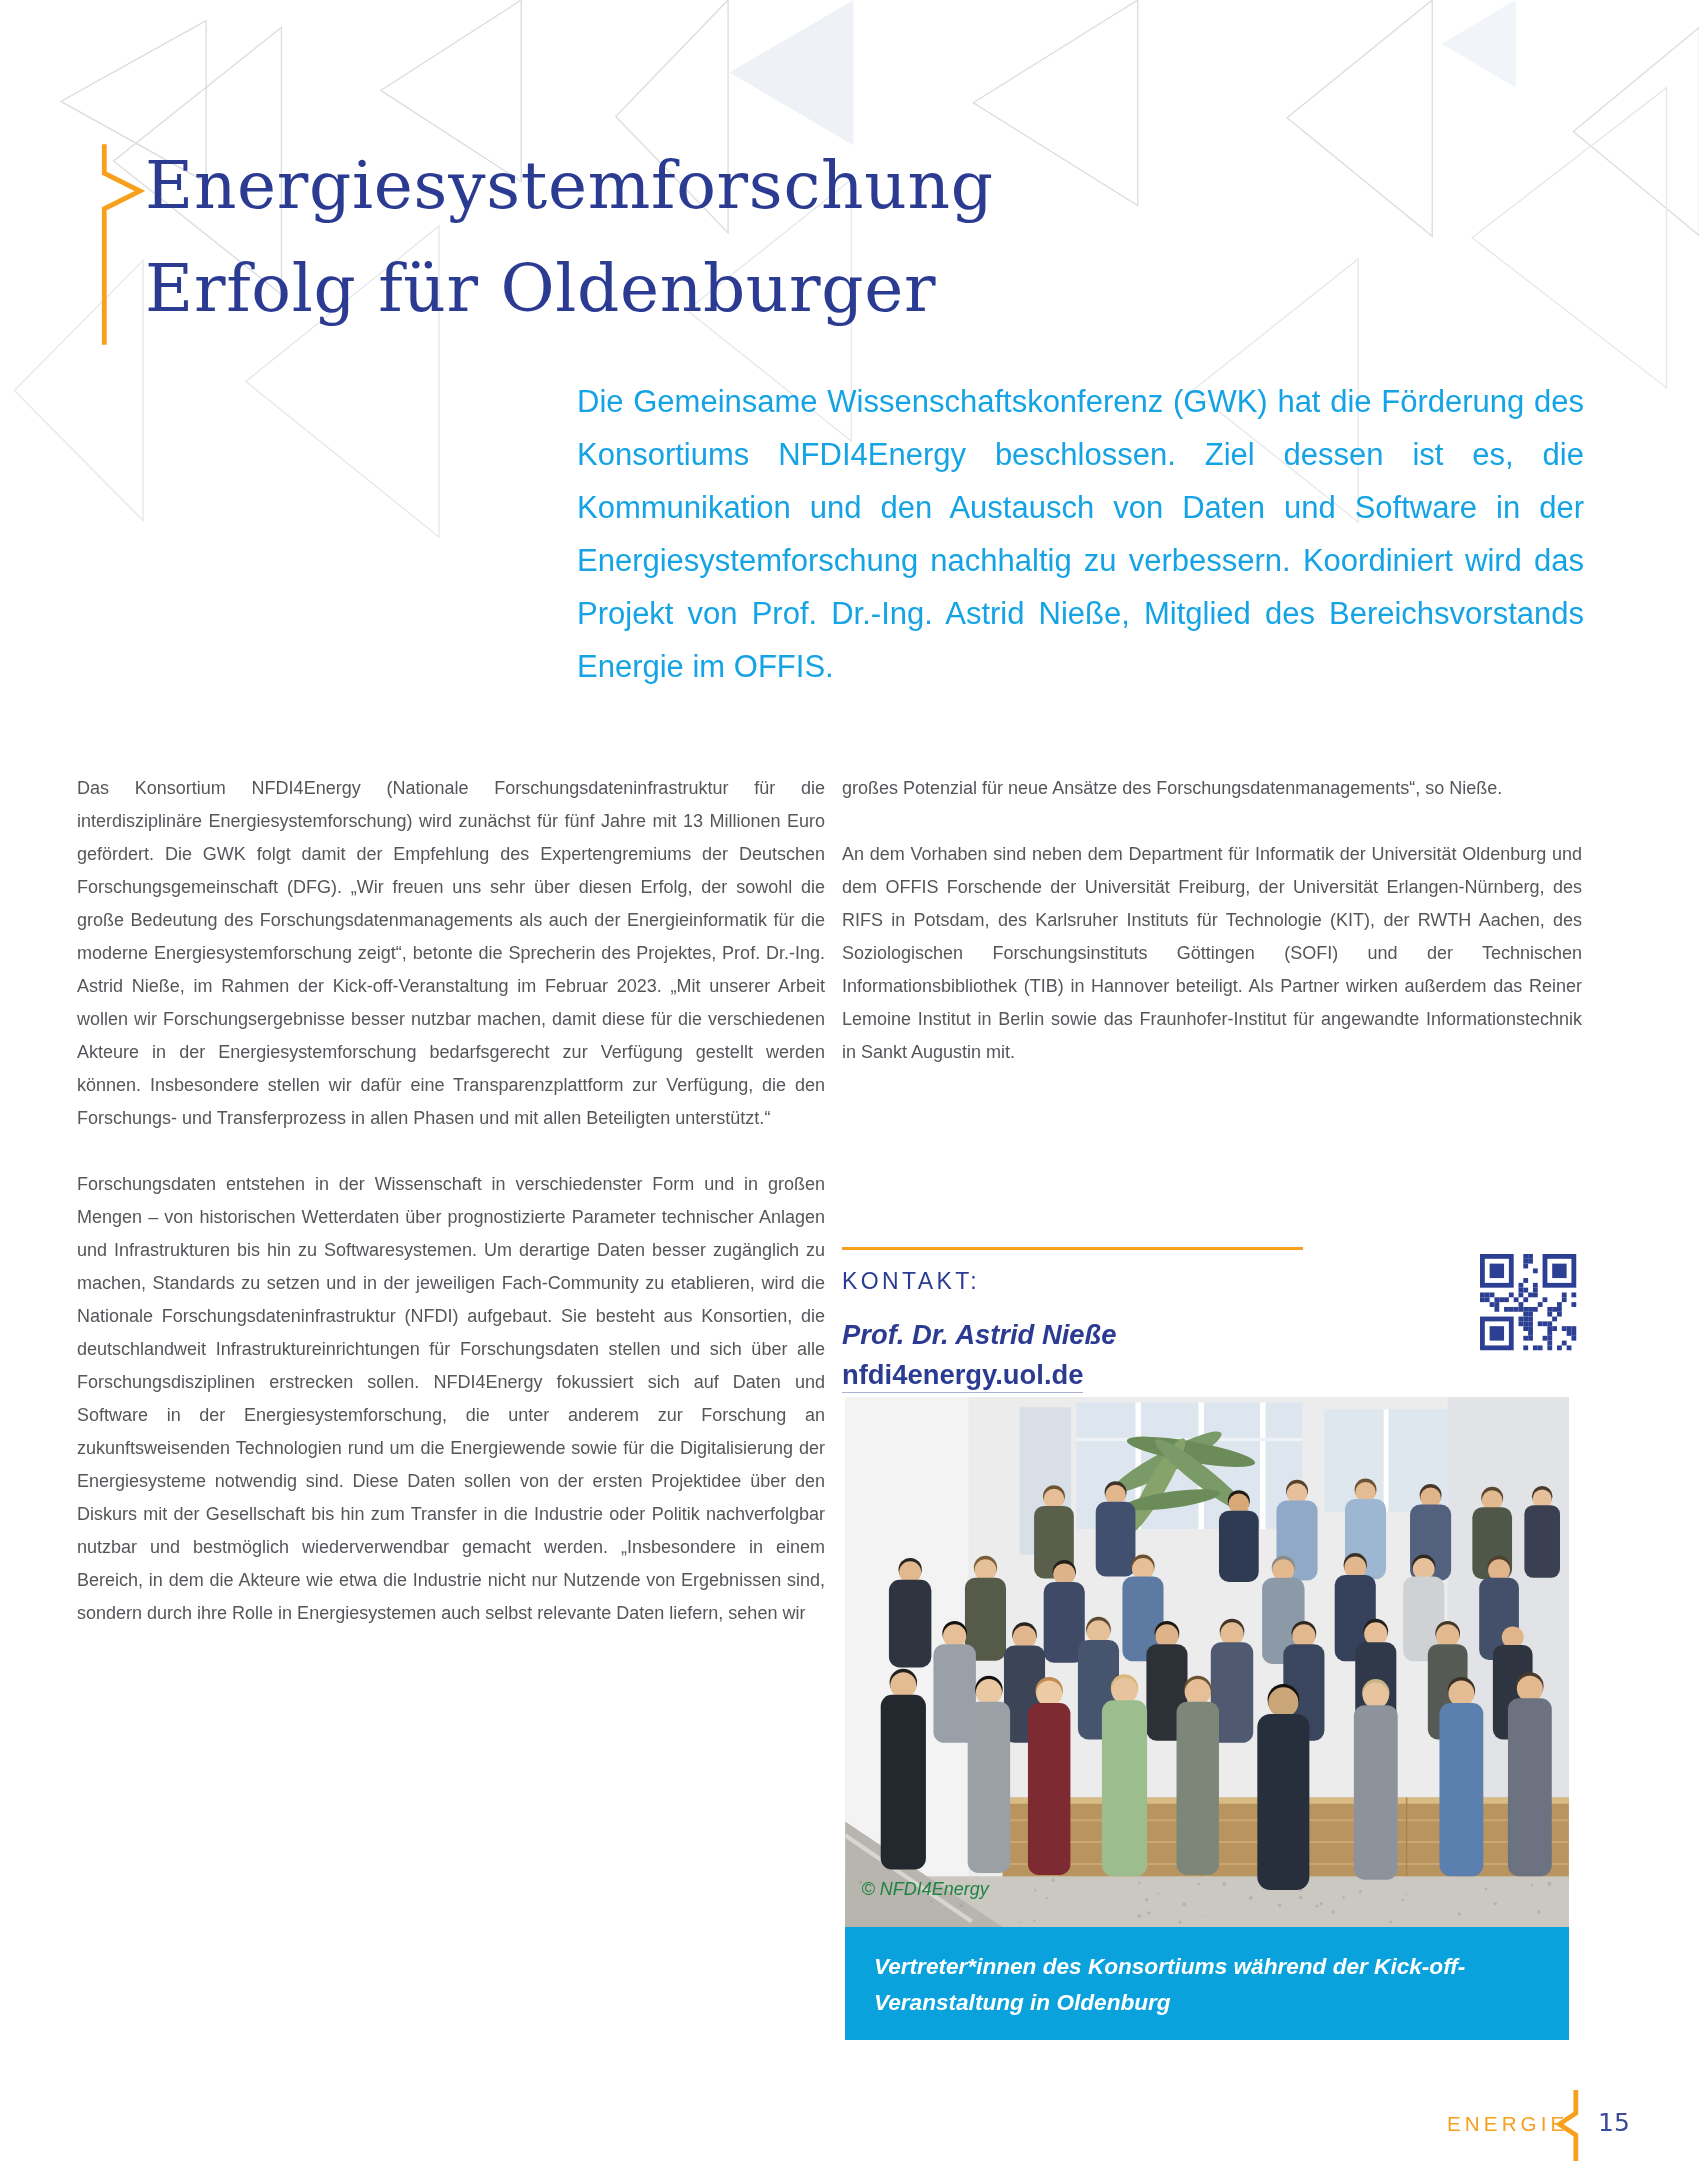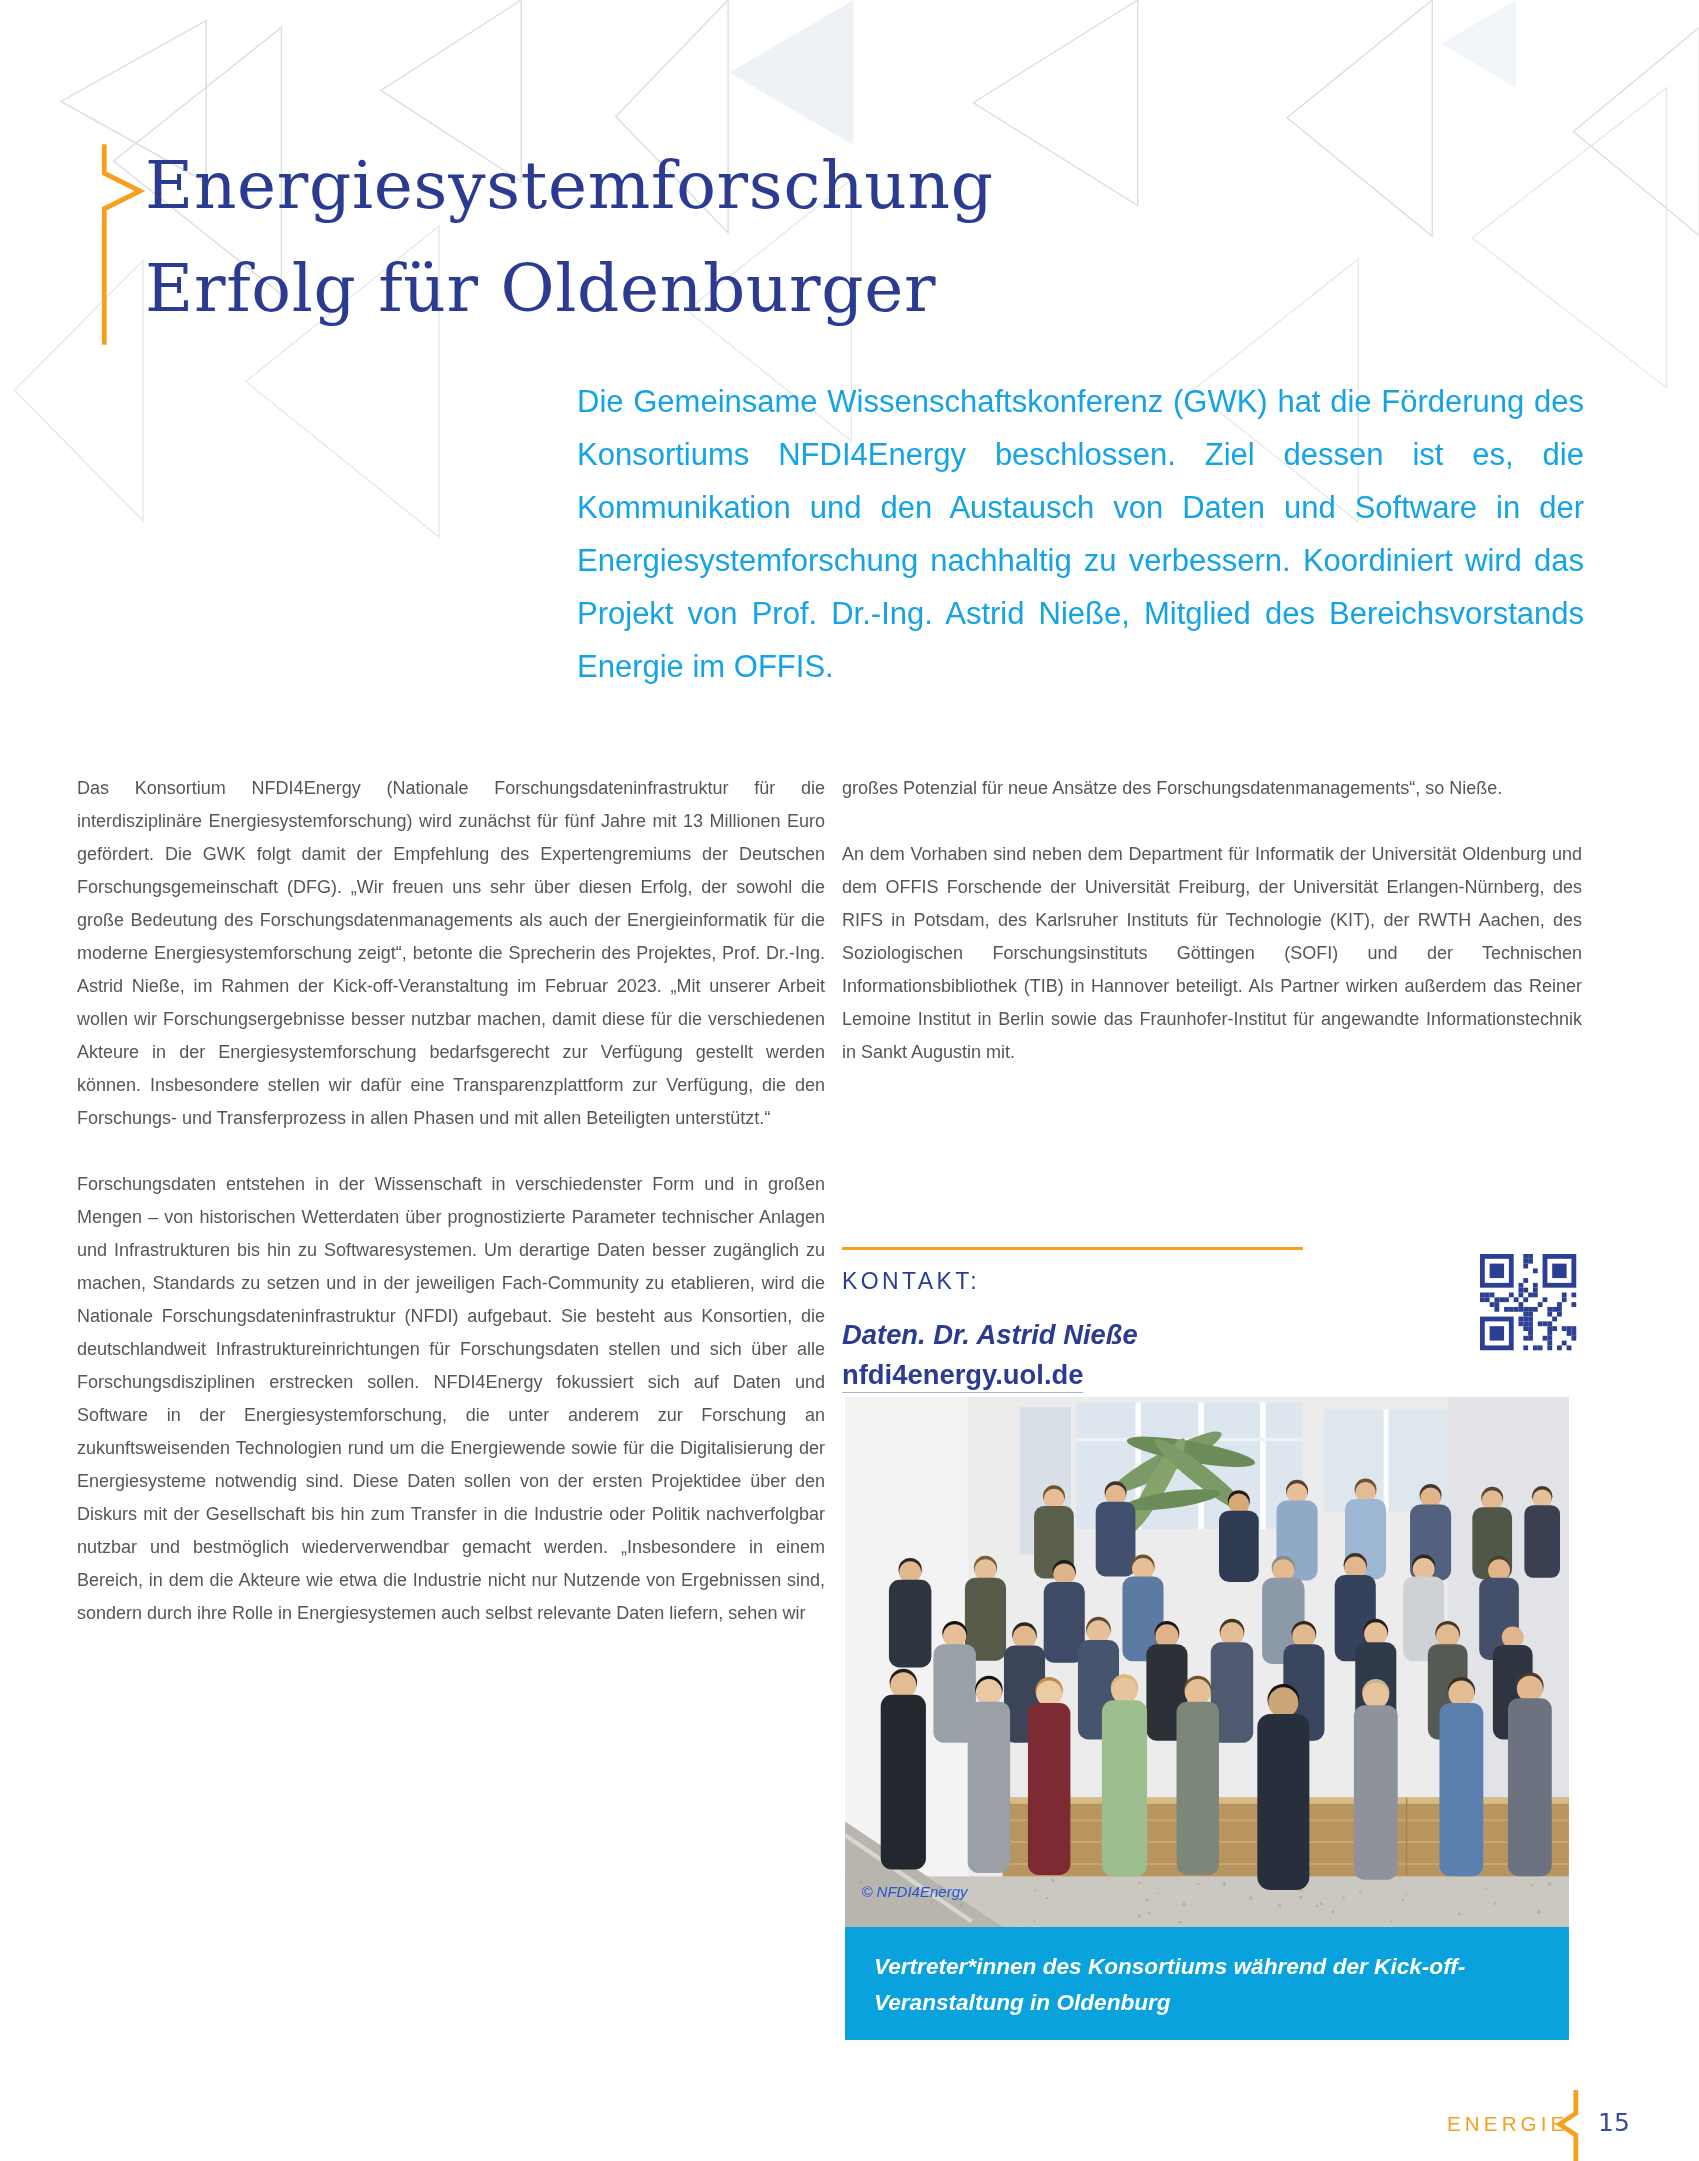--- a/index.html
+++ b/index.html
@@ -24,22 +24,22 @@
   .contact{left:842px;top:1247px;width:617px;}
   .contact-rule{width:461px;height:2.7px;background:#f6a01e;border:0;margin:0 0 18px 0;}
   .contact-heading{font-size:23px;letter-spacing:3.4px;color:#2b3b92;margin:0 0 24px 0;}
   .contact-name{font-size:27.4px;font-style:italic;font-weight:bold;color:#2b3b92;margin:0 0 8.2px 0;}
   .contact-link{display:inline-block;font-size:27.4px;font-weight:bold;
     color:#2b3b92;text-decoration:none;border-bottom:1.4px solid #a8b2cf;padding-bottom:1.4px;}
 
   .qr-box{left:1480px;top:1254px;width:99px;height:99px;}
 
   .photo{left:845px;top:1397px;width:724px;height:530px;overflow:hidden;background:#ececec;}
-  .photo-credit{position:absolute;left:16.4px;bottom:27.4px;color:#1d4ed8;
-    font-size:15px;font-style:italic;opacity:.95;}
+  .photo-credit{position:absolute;left:16.4px;bottom:27.4px;color:#15803d;
+    font-size:18px;font-style:italic;opacity:.95;}
 
   .caption-box{left:845px;top:1927px;width:724px;height:113px;background:#09a2dc;box-sizing:border-box;
     padding:22px 103px 0 29px;}
   .caption-box p{margin:0;color:#ffffff;font-size:22.6px;line-height:36px;font-style:italic;font-weight:bold;}
 
   .footer-section{left:1447px;top:2112px;font-size:20.6px;letter-spacing:4.1px;color:#f6a01e;}
   .footer-page{left:1598px;top:2108px;font-size:25px;color:#3b4a9b;
     font-family:"DejaVu Sans","Liberation Sans",sans-serif;}
 </style>
 </head>
@@ -84,21 +84,21 @@
     <p>Forschungsdaten entstehen in der Wissenschaft in verschiedenster Form und in großen Mengen – von historischen Wetterdaten über prognostizierte Parameter technischer Anlagen und Infrastrukturen bis hin zu Softwaresystemen. Um derartige Daten besser zugänglich zu machen, Standards zu setzen und in der jeweiligen Fach-Community zu etablieren, wird die Nationale Forschungsdateninfrastruktur (NFDI) aufgebaut. Sie besteht aus Konsortien, die deutschlandweit Infrastruktureinrichtungen für Forschungsdaten stellen und sich über alle Forschungsdisziplinen erstrecken sollen. NFDI4Energy fokussiert sich auf Daten und Software in der Energiesystemforschung, die unter anderem zur Forschung an zukunftsweisenden Technologien rund um die Energiewende sowie für die Digitalisierung der Energiesysteme notwendig sind. Diese Daten sollen von der ersten Projektidee über den Diskurs mit der Gesellschaft bis hin zum Transfer in die Industrie oder Politik nachverfolgbar nutzbar und bestmöglich wiederverwendbar gemacht werden. „Insbesondere in einem Bereich, in dem die Akteure wie etwa die Industrie nicht nur Nutzende von Ergebnissen sind, sondern durch ihre Rolle in Energiesystemen auch selbst relevante Daten liefern, sehen wir</p>
   </div>
   <div class="layer bodycol col-right">
     <p>großes Potenzial für neue Ansätze des Forschungsdatenmanagements“, so Nieße.</p>
     <p>An dem Vorhaben sind neben dem Department für Informatik der Universität Oldenburg und dem OFFIS Forschende der Universität Freiburg, der Universität Erlangen-Nürnberg, des RIFS in Potsdam, des Karlsruher Instituts für Technologie (KIT), der RWTH Aachen, des Soziologischen Forschungsinstituts Göttingen (SOFI) und der Technischen Informationsbibliothek (TIB) in Hannover beteiligt. Als Partner wirken außerdem das Reiner Lemoine Institut in Berlin sowie das Fraunhofer-Institut für angewandte Informationstechnik in Sankt Augustin mit.</p>
   </div>
 
   <div class="layer contact">
     <hr class="contact-rule">
     <p class="contact-heading">KONTAKT:</p>
-    <p class="contact-name">Daten. Dr. Astrid Nieße</p>
+    <p class="contact-name">Prof. Dr. Astrid Nieße</p>
     <a class="contact-link" href="#">nfdi4energy.uol.de</a>
   </div>
 
   <div class="layer qr-box">
     <svg id="qr" width="99" height="99" viewBox="0 0 144 144">
         <rect x="63" y="0" width="7" height="7" fill="#2d3f92"></rect>
         <rect x="70" y="0" width="7" height="7" fill="#2d3f92"></rect>
         <rect x="63" y="7" width="7" height="7" fill="#2d3f92"></rect>
         <rect x="70" y="7" width="7" height="7" fill="#2d3f92"></rect>
         <rect x="63" y="14" width="7" height="7" fill="#2d3f92"></rect>

